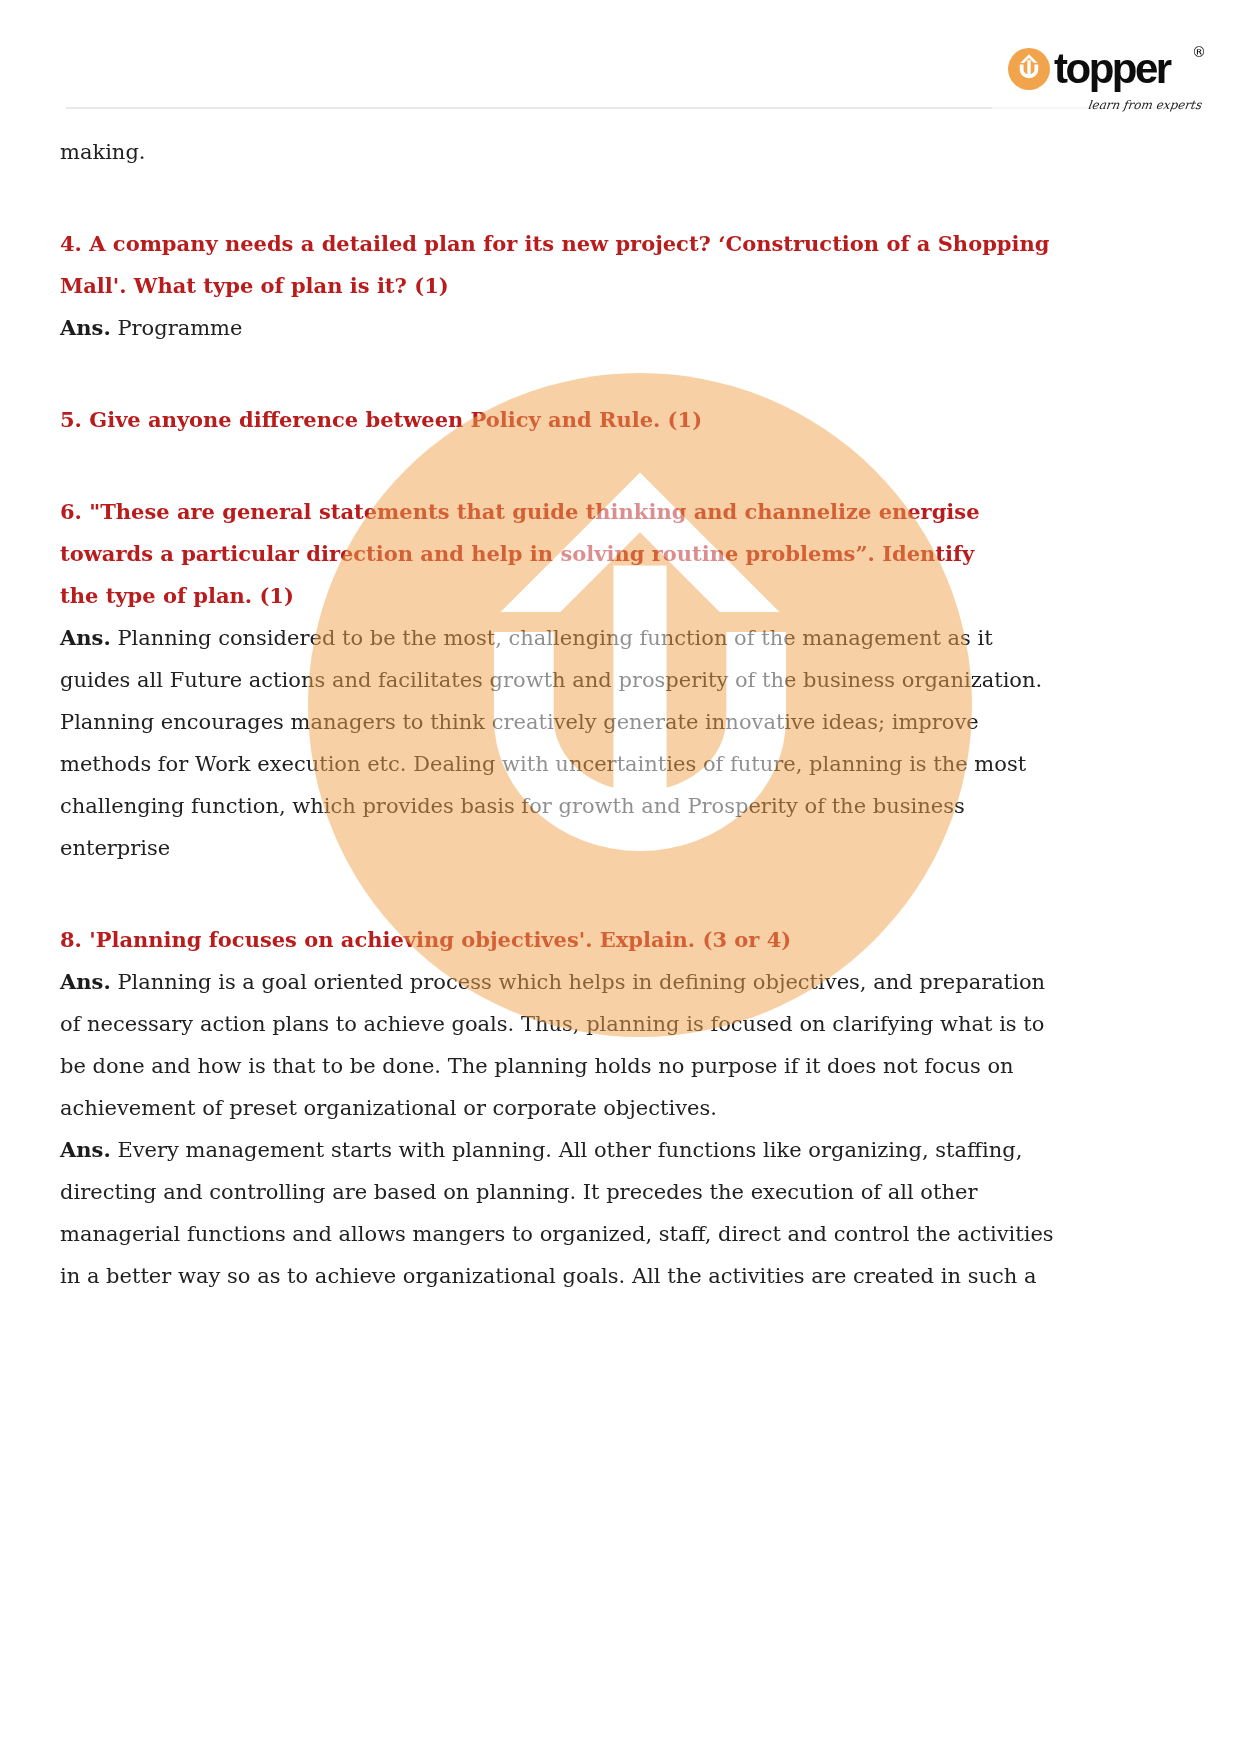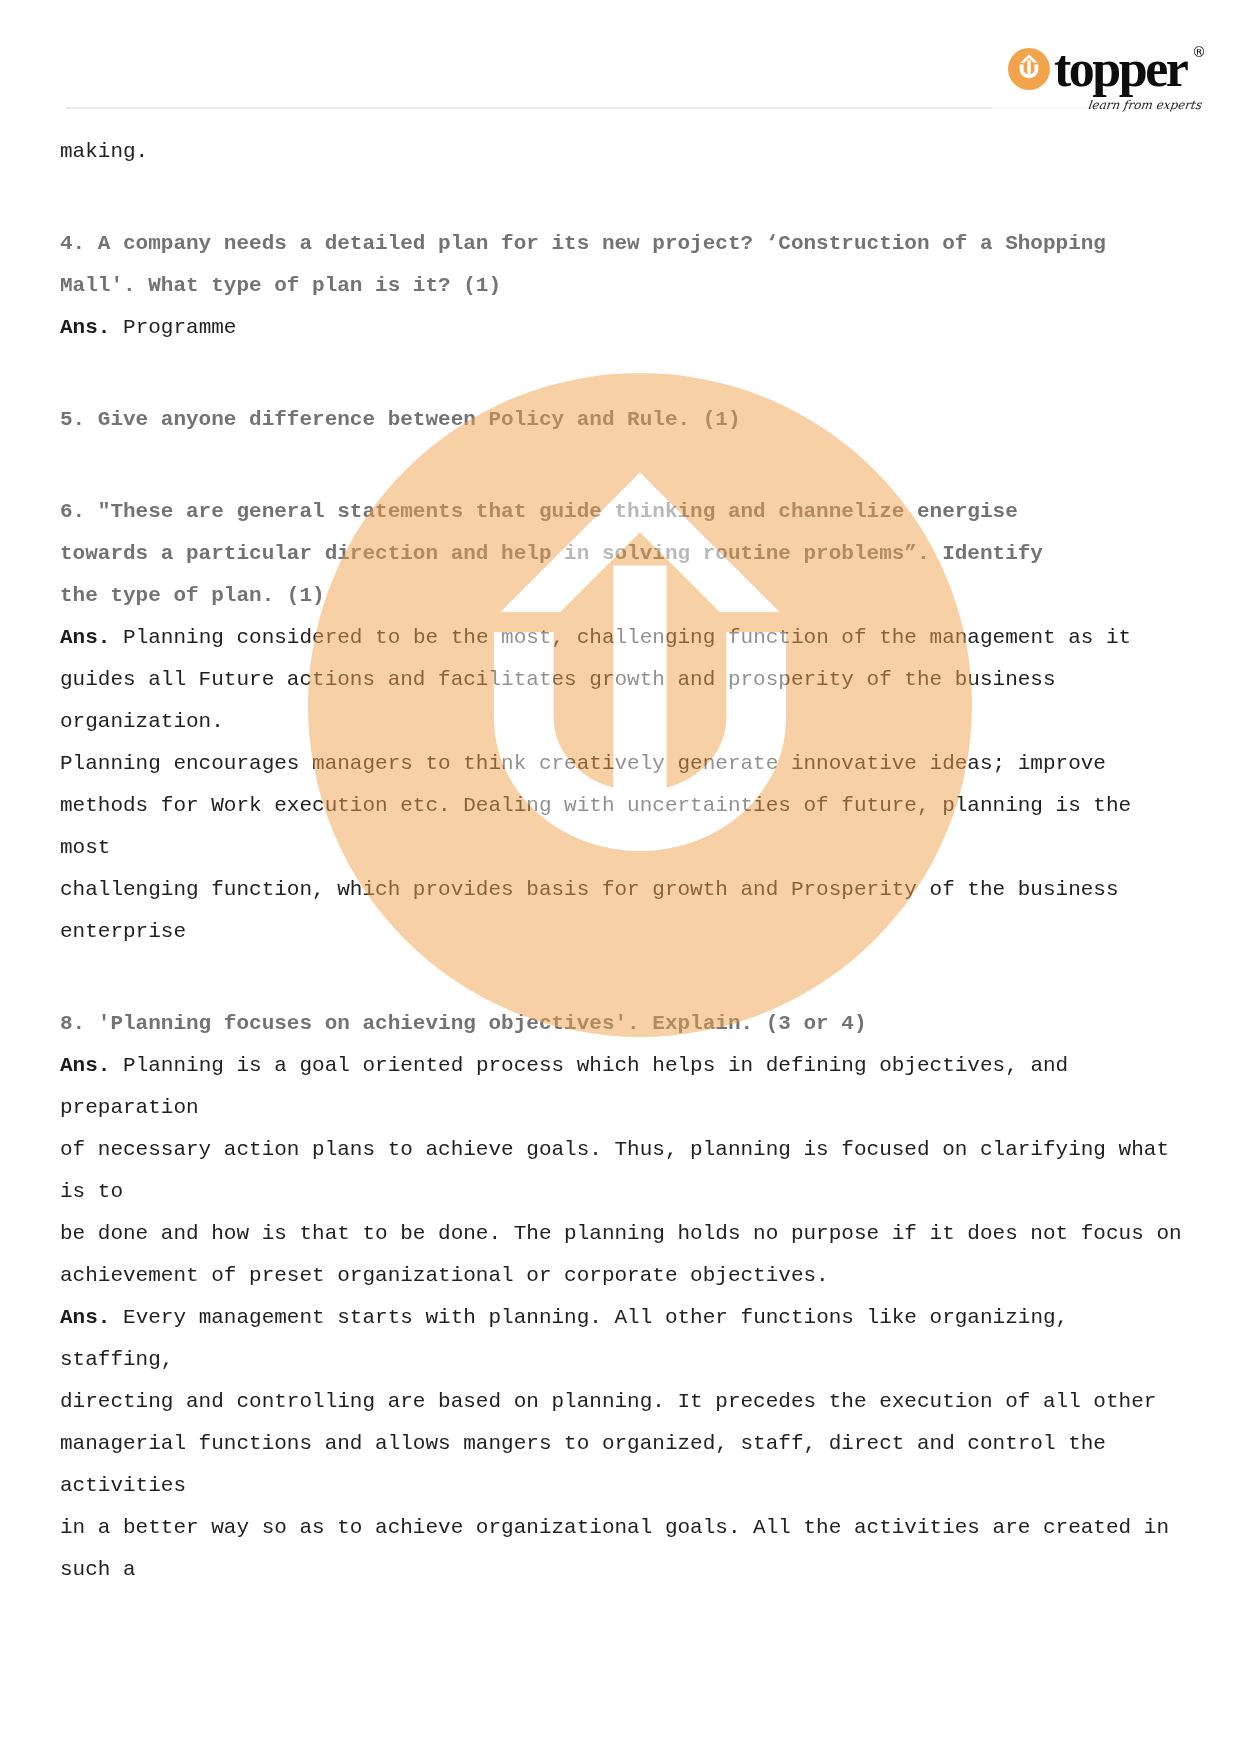--- a/index.html
+++ b/index.html
@@ -16,22 +16,22 @@
 
   
   .header { position: absolute; left: 0; top: 0; width: 1240px; height: 120px; }
   .rule-main  { position: absolute; left: 66px;  top: 107px; width: 926px; height: 2px; background: #e9e9e9; }
   .rule-light { position: absolute; left: 992px; top: 107px; width: 182px; height: 2px; background: #f6f6f6; }
 
   .logo { position: absolute; left: 1006px; top: 44px; width: 200px; height: 70px; }
   .logo-mark { position: absolute; left: 2px; top: 4px; width: 42px; height: 42px; }
   .logo-word {
     position: absolute; left: 48px; top: 4px;
-    font-family: Liberation Serif, serif;
-    font-weight: 800; font-size: 52px; line-height: 42px;
+    font-family: Liberation Sans, sans-serif;
+    font-weight: 800; font-size: 42px; line-height: 42px;
     letter-spacing: -2.5px; color: #0d0d0d;
   }
   .logo-reg {
     position: absolute; left: 186px; top: 0px;
     font-family: "DejaVu Sans", "Liberation Sans", sans-serif;
     font-size: 14px; color: #0d0d0d;
   }
   .logo-tagline {
     position: absolute; left: 56px; top: 54px; width: 140px;
     text-align: right; font-size: 12px; font-style: italic;
@@ -43,28 +43,28 @@
   
   .watermark {
     position: absolute; left: 308px; top: 373px;
     width: 664px; height: 664px;
     opacity: 0.5; z-index: 3; pointer-events: none;
   }
 
   
   .content {
     position: absolute; left: 60px; top: 131px; width: 1124px;
-    font-size: 21px; line-height: 42px; z-index: 1; font-family: Liberation Mono, monospace;
+    font-size: 21px; line-height: 42px; z-index: 1;
   }
   .intro { margin: 0; }
   .qa-q {
     font-weight: 700;
     white-space: pre-line;
     margin: 50px 0 0 0;
-    color: #737373;
+    color: #b91c1c;
   }
   .qa-a { margin: 0; }
   .qa-a .ans { font-weight: 700; color: #1c1c1c; text-align: right; }
   .qa-a .body { white-space: pre-line; }
 </style>
 </head>
 <body>
 
 <div class="page">
 

